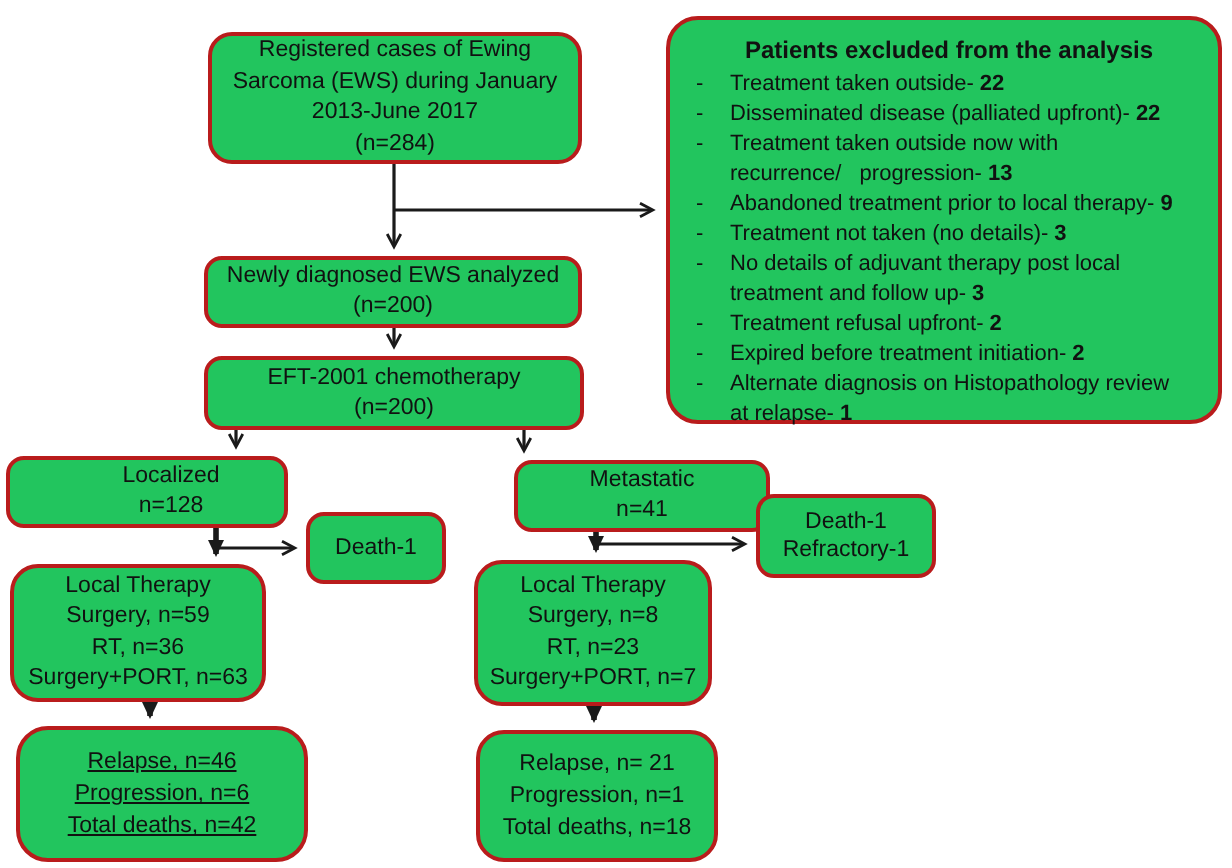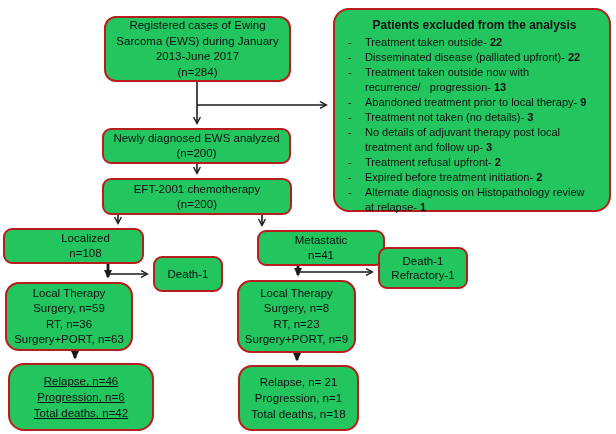--- a/index.html
+++ b/index.html
@@ -123,21 +123,21 @@
     <div class="bold">(n=200)</div>
   </div>
 
   <div class="box" id="box-eft">
     <div>EFT-2001 chemotherapy</div>
     <div class="bold">(n=200)</div>
   </div>
 
   <div class="box" id="box-localized">
     <div>Localized</div>
-    <div class="bold">n=108</div>
+    <div class="bold">n=128</div>
   </div>
 
   <div class="box" id="box-metastatic">
     <div>Metastatic</div>
     <div class="bold">n=41</div>
   </div>
 
   <div class="box" id="box-death-left">
     <div>Death-1</div>
   </div>
@@ -151,21 +151,21 @@
     <div>Local Therapy</div>
     <div>Surgery, n=59</div>
     <div>RT, n=36</div>
     <div>Surgery+PORT, n=63</div>
   </div>
 
   <div class="box" id="box-lt-right">
     <div>Local Therapy</div>
     <div>Surgery, n=8</div>
     <div>RT, n=23</div>
-    <div>Surgery+PORT, n=9</div>
+    <div>Surgery+PORT, n=7</div>
   </div>
 
   <div class="box" id="box-out-left">
     <div>Relapse, n=46</div>
     <div>Progression, n=6</div>
     <div>Total deaths, n=42</div>
   </div>
 
   <div class="box" id="box-out-right">
     <div>Relapse, n= 21</div>

